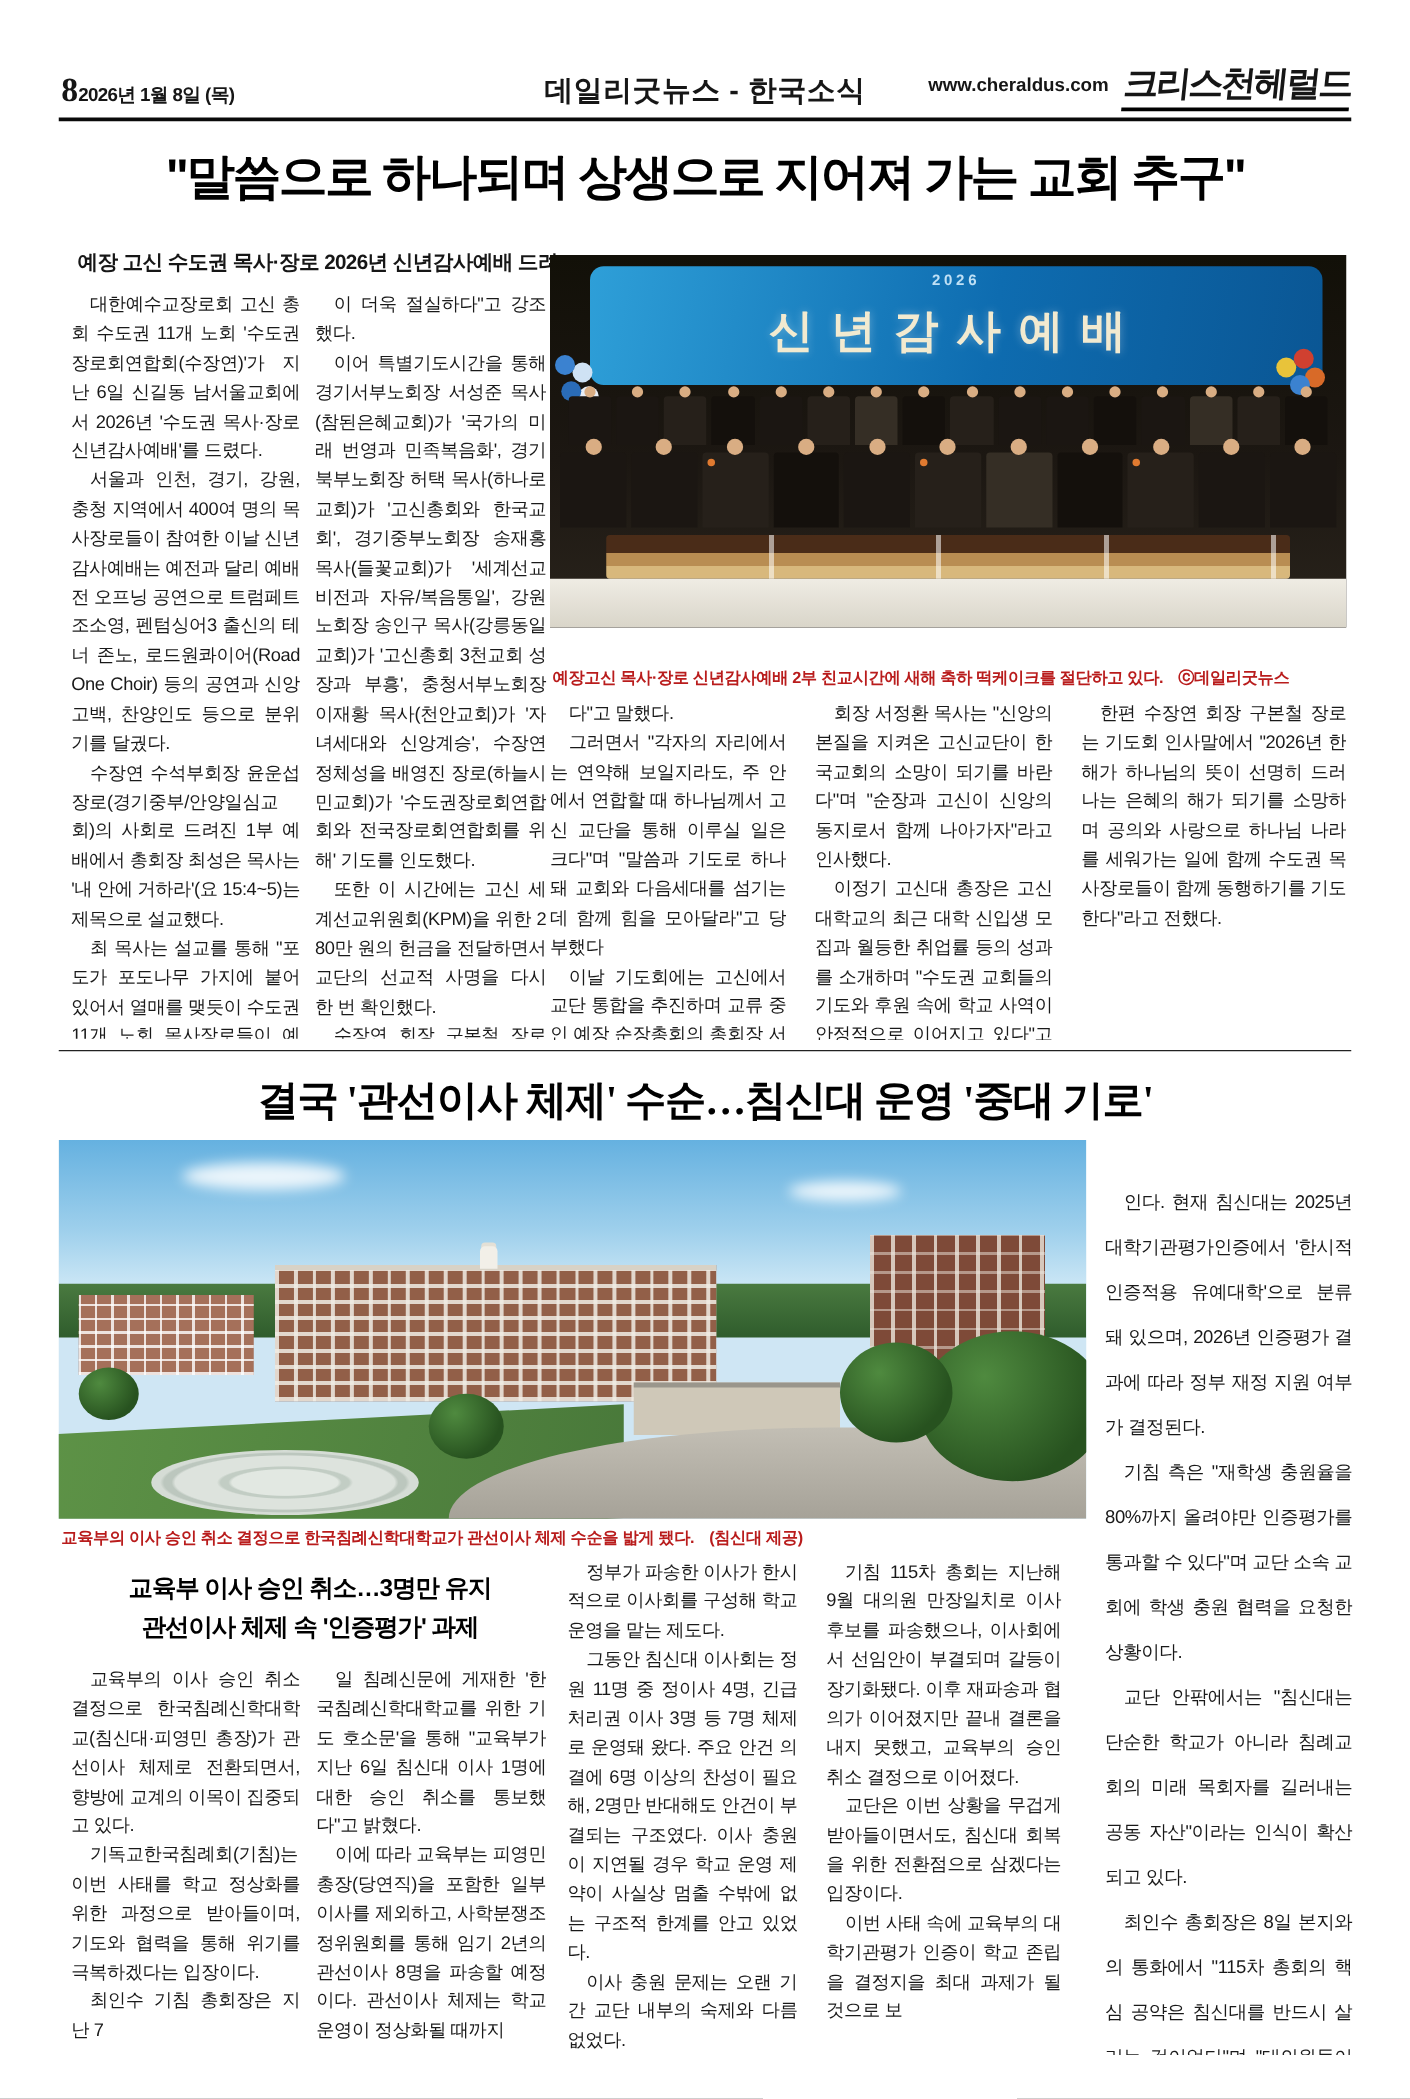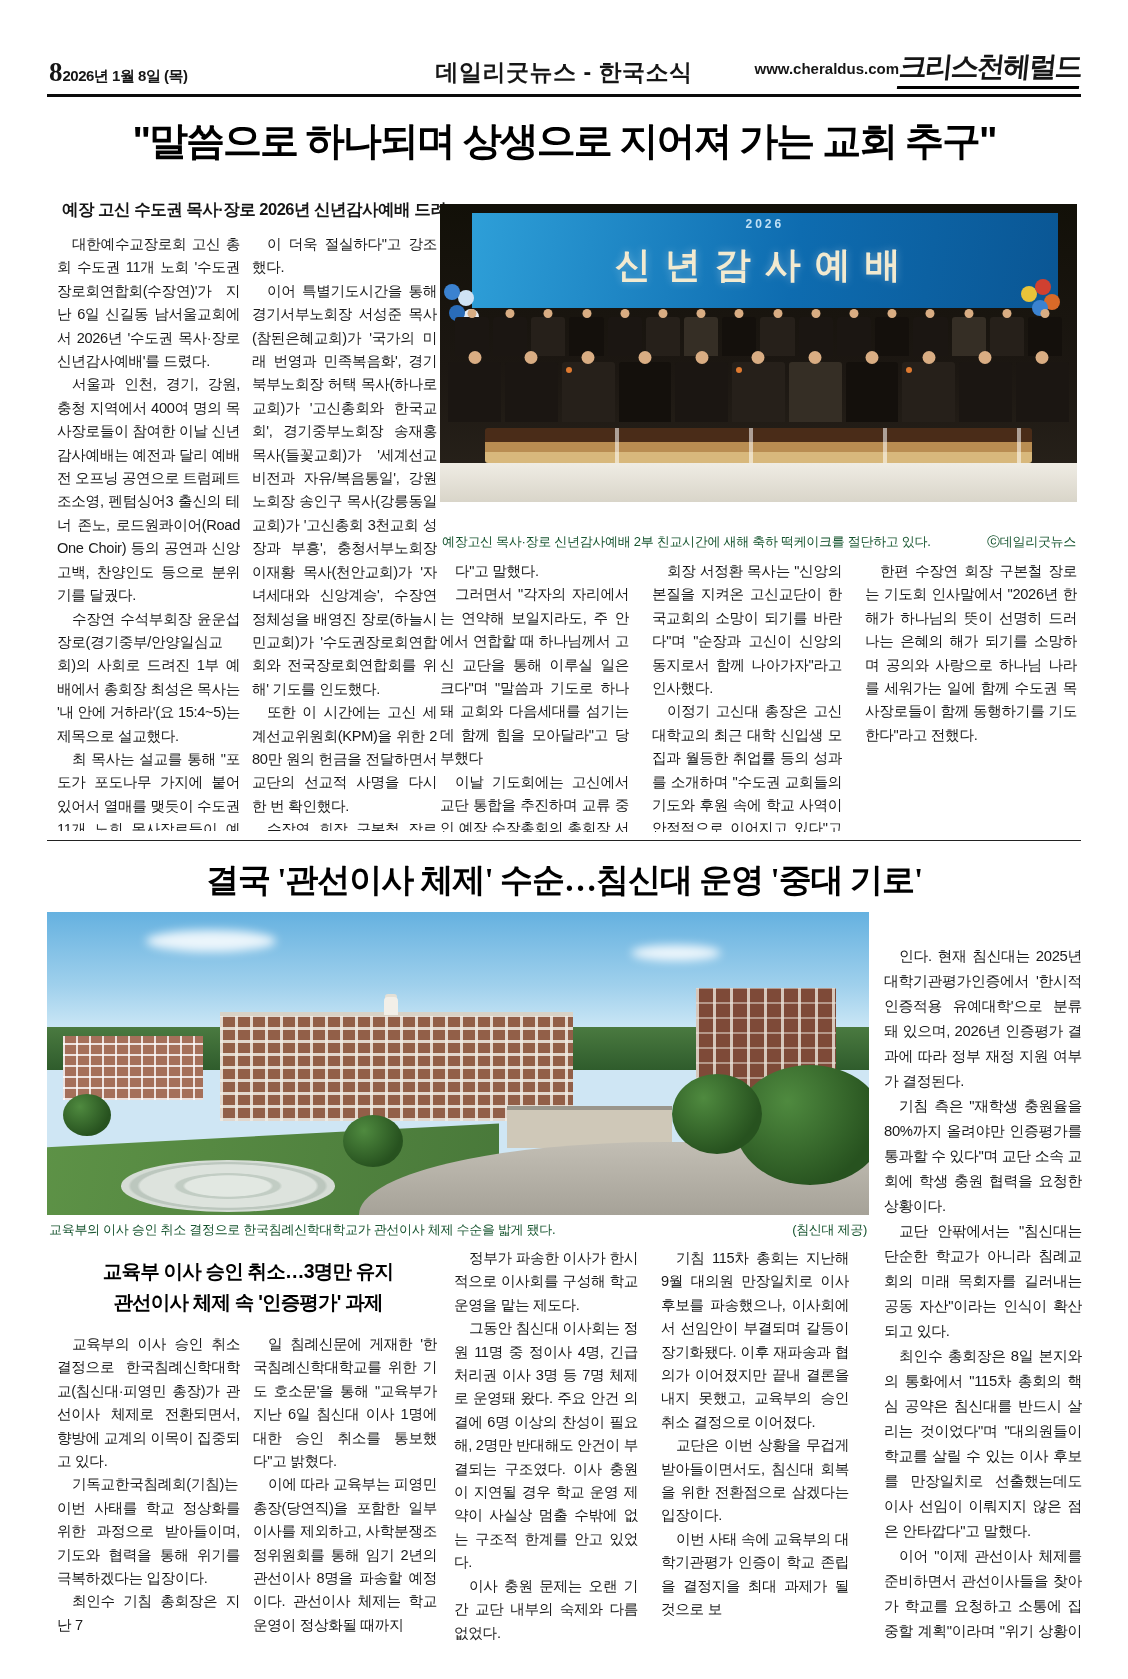--- a/index.html
+++ b/index.html
@@ -8,21 +8,21 @@
   [data-name]{box-sizing:border-box;}
 
   
   .header{position:absolute;left:47px;right:47px;top:50px;height:47px;
           border-bottom:3px solid #0a0a0a;}
   .h-left{position:absolute;left:2px;bottom:6px;display:flex;align-items:baseline;}
   .pagenum{font-family:"Liberation Serif",serif;font-size:27px;font-weight:700;}
   .issue-date{font-size:15px;font-weight:800;letter-spacing:-0.5px;}
   .h-center{position:absolute;left:0;right:0;bottom:6px;text-align:center;
             font-size:23px;font-weight:900;letter-spacing:0.5px;}
-  .h-right{position:absolute;right:0;bottom:5px;display:flex;align-items:center;}
+  .h-right{position:absolute;right:0;bottom:5px;display:flex;align-items:center;gap:12px;}
   .site{font-size:15px;font-weight:800;}
   .logo{font-size:28px;font-weight:900;letter-spacing:-2px;transform:skewX(-6deg);
         border-bottom:3px solid #000;}
 
   
   .headline1{position:absolute;left:47px;right:47px;top:114px;text-align:center;
              font-size:39px;font-weight:900;letter-spacing:-2px;color:#000;}
   .subhead1{position:absolute;left:62px;top:199px;font-size:16.5px;font-weight:800;
             letter-spacing:-0.5px;}
   .body-col p{margin:0;text-indent:15px;text-align:justify;word-break:break-all;
@@ -31,21 +31,21 @@
   .a1c1{left:57px;top:233px;width:183px;height:598px;}
   .a1c2{left:252px;top:233px;width:185px;height:598px;}
   .a1c3{left:440px;top:560px;width:189px;height:272px;}
   .a1c4{left:652px;top:560px;width:190px;height:272px;}
   .a1c5{left:865px;top:560px;width:212px;height:272px;}
 
   
   .photo1{position:absolute;left:440px;top:204px;width:637px;height:298px;overflow:hidden;
           background:linear-gradient(180deg,#121008 0%,#1c1712 55%,#2a241c 100%);}
   .screen{position:absolute;left:5%;right:3%;top:3%;height:32%;
-          background:linear-gradient(100deg,#2e9fd8 0%,#0e6cb0 55%,#0a5694 100%);}
+          background:linear-gradient(100deg,#2e9fd8 0%,#0e6cb0 55%,#0a5694 100%);border-radius:11px;}
   .screen-year{position:absolute;left:0;right:0;top:4px;text-align:center;
                font-size:12px;letter-spacing:3px;color:#bfe0f5;font-weight:700;}
   .screen-title{position:absolute;left:0;right:0;top:28px;text-align:center;
                 font-family:"Liberation Serif",serif;font-size:36px;font-weight:800;
                 color:#f2ead0;letter-spacing:14px;text-shadow:0 0 8px rgba(255,255,255,.35);}
   .prow{position:absolute;display:flex;}
   .prow i{flex:1;margin:0 2px;border-radius:3px 3px 0 0;background:#1b1612;position:relative;}
   .prow i:nth-child(3n){background:#26201a;}
   .prow i:nth-child(4n){background:#14100c;}
   .prow i:nth-child(7n){background:#352e25;}
@@ -62,22 +62,22 @@
      box-shadow:14px 6px 0 #cfe2f4,5px 21px 0 #2a6cb8,19px 25px 0 #e8eef6;}
   .balloons.br{right:26px;top:25%;background:#d04030;
      box-shadow:-14px 7px 0 #e8c33a,-3px 21px 0 #3b82d0,9px 15px 0 #d86a28;}
   .cake{position:absolute;left:7%;right:7%;top:75%;height:12%;border-radius:3px;
         background:linear-gradient(180deg,#4a2c18 0 40%,#b98d52 40% 70%,#d8b87c 70% 100%);}
   .cake::after{content:"";position:absolute;inset:0;
         background:repeating-linear-gradient(90deg,transparent 0 130px,rgba(255,255,255,.55) 130px 134px);}
   .tablecloth{position:absolute;left:0;right:0;bottom:0;height:13%;
         background:linear-gradient(180deg,#efece4,#d9d5c9);}
 
-  .caption-row{position:absolute;display:flex;justify-content:space-between;
-               font-size:13px;color:#14532d;letter-spacing:-0.3px;}
+  .caption-row{position:absolute;display:flex;justify-content:flex-start;
+               font-size:13px;color:#b91c1c;letter-spacing:-0.3px;font-weight:bold;}
   .cap1{left:442px;top:533px;width:634px;}
   .cap2{left:49px;top:1221px;width:818px;}
   .caption-credit{white-space:nowrap;margin-left:12px;}
 
   .divider{position:absolute;left:47px;right:47px;top:840px;border-top:1.5px solid #222;}
 
   
   .headline2{position:absolute;left:47px;right:47px;top:858px;text-align:center;
              font-family:"Liberation Serif",serif;font-size:33px;font-weight:700;
              letter-spacing:-1px;color:#000;}
@@ -113,21 +113,21 @@
         background:radial-gradient(ellipse at center,#e2e8e2 0 28%,#c2cdc4 30% 34%,#dde3dd 36% 58%,#bcc7be 60% 64%,#d5dcd5 66% 100%);}
   .tree{position:absolute;border-radius:50%;
         background:radial-gradient(circle at 35% 30%,#4f8a3f,#27521f 70%);}
   .tree.t1{right:-2%;bottom:10%;width:150px;height:120px;}
   .tree.t2{right:13%;bottom:20%;width:90px;height:80px;}
   .tree.t3{left:36%;bottom:16%;width:60px;height:52px;}
   .tree.t4{left:2%;bottom:26%;width:48px;height:42px;}
 
   
   .a2cE{left:884px;top:944px;width:198px;height:700px;}
-  .a2cE p{line-height:25px;font-size:14.8px;}
+  .a2cE p{line-height:36px;font-size:14.8px;}
   .subhead2{position:absolute;left:57px;top:1256px;width:382px;text-align:center;
             font-size:19.5px;font-weight:800;line-height:31px;letter-spacing:-0.8px;color:#000;}
   .a2cA{left:57px;top:1333px;width:183px;height:312px;}
   .a2cB{left:253px;top:1333px;width:184px;height:312px;}
   .a2cC{left:454px;top:1247px;width:184px;height:398px;}
   .a2cD{left:661px;top:1247px;width:188px;height:398px;}
 </style>
 </head>
 <body>
 

